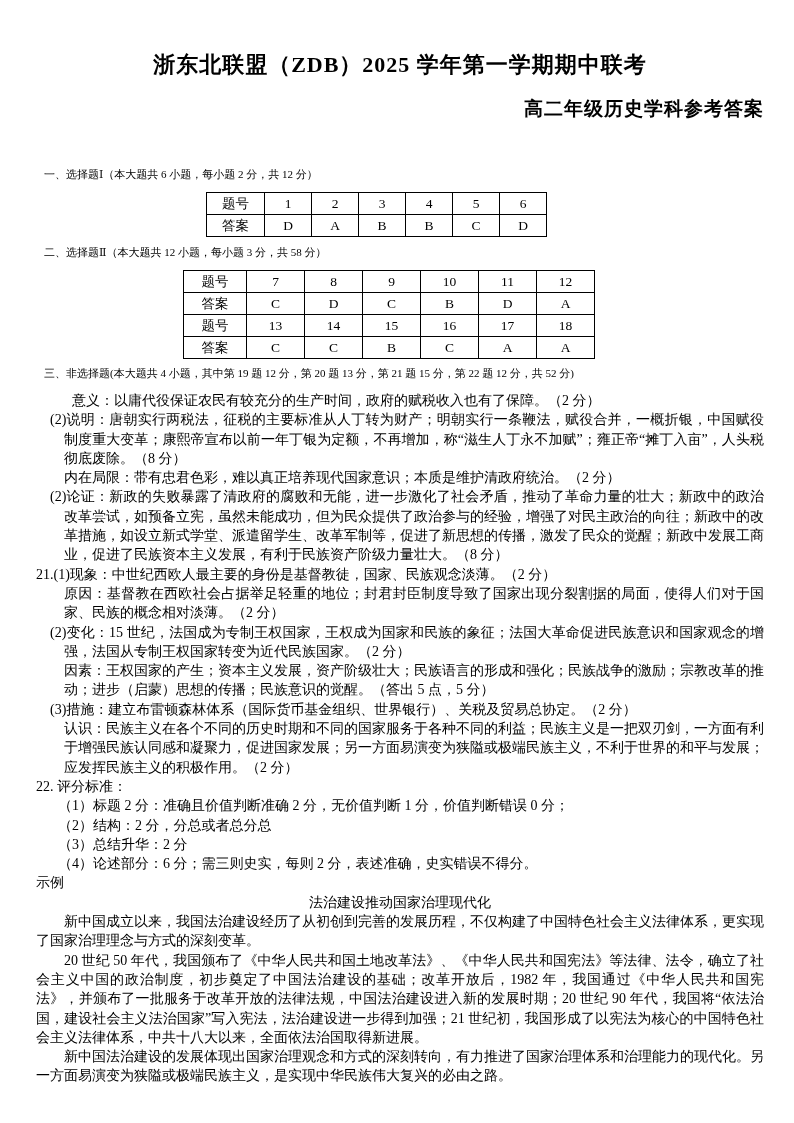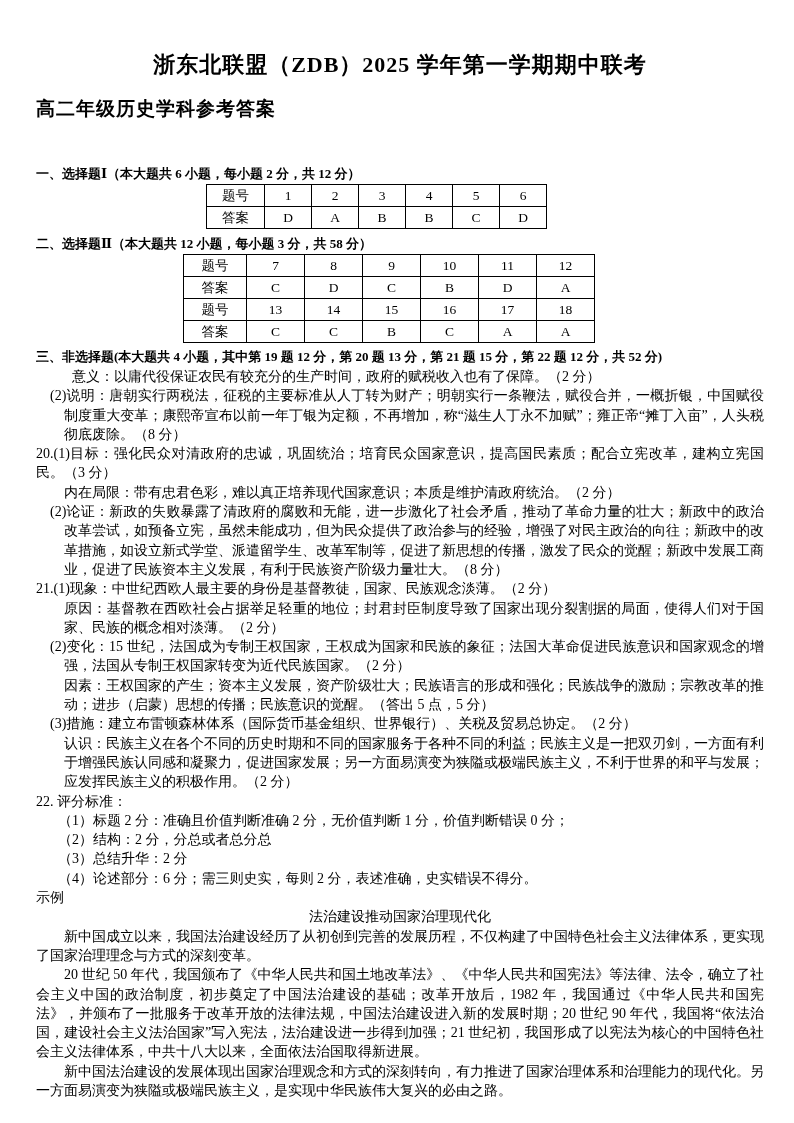--- a/index.html
+++ b/index.html
@@ -1,21 +1,21 @@
 <!DOCTYPE html>
 <html><head>
 <meta charset="utf-8">
 <style>
   html,body{margin:0;padding:0;background:#ffffff;}
   body{width:794px;height:1123px;overflow:hidden;
        font-family:"Liberation Serif","DejaVu Serif",serif;color:#000;}
   .page{width:794px;height:877px;box-sizing:border-box;padding:50px 30px 0 36px;}
   .doc-title{text-align:center;font-size:22px;font-weight:700;margin:0;letter-spacing:1px;}
-  .doc-subtitle{text-align:left;font-size:19px;font-weight:700;margin:16px 0 0 0;letter-spacing:1px;}
-  .sec-heading{font-size:13px;font-weight:700;margin:0;line-height:20px;}
+  .doc-subtitle{text-align:right;font-size:19px;font-weight:700;margin:16px 0 0 0;letter-spacing:1px;}
+  .sec-heading{font-size:11px;font-weight:400;margin:8px;line-height:20px;}
   .sec1-heading{margin-top:42px;}
   .sec2-heading{margin-top:5px;}
   .sec3-heading{margin-top:4px;}
   table.ans{border-collapse:collapse;table-layout:fixed;}
   table.ans td{border:1px solid #000;text-align:center;font-size:13.5px;padding:0;height:21px;line-height:21px;}
   .t1{margin-left:170px;}
   .t1 td.lbl{width:57px;}
   .t1 td.val{width:46px;}
   .t2{margin-left:147px;}
   .t2 td.lbl{width:62px;}
@@ -106,21 +106,20 @@
     </table>
 
   <p class="sec-heading sec3-heading">三、非选择题(本大题共 4 小题，其中第 19 题 12 分，第 20 题 13 分，第 21 题 15 分，第 22 题 12 分，共 52 分)</p>
 
   <div>
     <p class="ln ind2b">意义：以庸代役保证农民有较充分的生产时间，政府的赋税收入也有了保障。（2 分）</p>
     <p class="ln ind1">(2)说明：唐朝实行两税法，征税的主要标准从人丁转为财产；明朝实行一条鞭法，赋役合并，一概折银，中国赋役制度重大变革；康熙帝宣布以前一年丁银为定额，不再增加，称“滋生人丁永不加赋”；雍正帝“摊丁入亩”，人头税彻底废除。（8 分）</p>
   </div>
 
   <div>
-    <p class="ln ind0">20.(1)目标：强化民众对清政府的忠诚，巩固统治；培育民众国家意识，提高国民素质；配合立宪改革，建构立宪国民。（3 分）</p>
     <p class="ln ind2">内在局限：带有忠君色彩，难以真正培养现代国家意识；本质是维护清政府统治。（2 分）</p>
     <p class="ln ind1">(2)论证：新政的失败暴露了清政府的腐败和无能，进一步激化了社会矛盾，推动了革命力量的壮大；新政中的政治改革尝试，如预备立宪，虽然未能成功，但为民众提供了政治参与的经验，增强了对民主政治的向往；新政中的改革措施，如设立新式学堂、派遣留学生、改革军制等，促进了新思想的传播，激发了民众的觉醒；新政中发展工商业，促进了民族资本主义发展，有利于民族资产阶级力量壮大。（8 分）</p>
   </div>
 
   <div>
     <p class="ln ind0">21.(1)现象：中世纪西欧人最主要的身份是基督教徒，国家、民族观念淡薄。（2 分）</p>
     <p class="ln ind2">原因：基督教在西欧社会占据举足轻重的地位；封君封臣制度导致了国家出现分裂割据的局面，使得人们对于国家、民族的概念相对淡薄。（2 分）</p>
     <p class="ln ind1">(2)变化：15 世纪，法国成为专制王权国家，王权成为国家和民族的象征；法国大革命促进民族意识和国家观念的增强，法国从专制王权国家转变为近代民族国家。（2 分）</p>
     <p class="ln ind2">因素：王权国家的产生；资本主义发展，资产阶级壮大；民族语言的形成和强化；民族战争的激励；宗教改革的推动；进步（启蒙）思想的传播；民族意识的觉醒。（答出 5 点，5 分）</p>
     <p class="ln ind1">(3)措施：建立布雷顿森林体系（国际货币基金组织、世界银行）、关税及贸易总协定。（2 分）</p>

